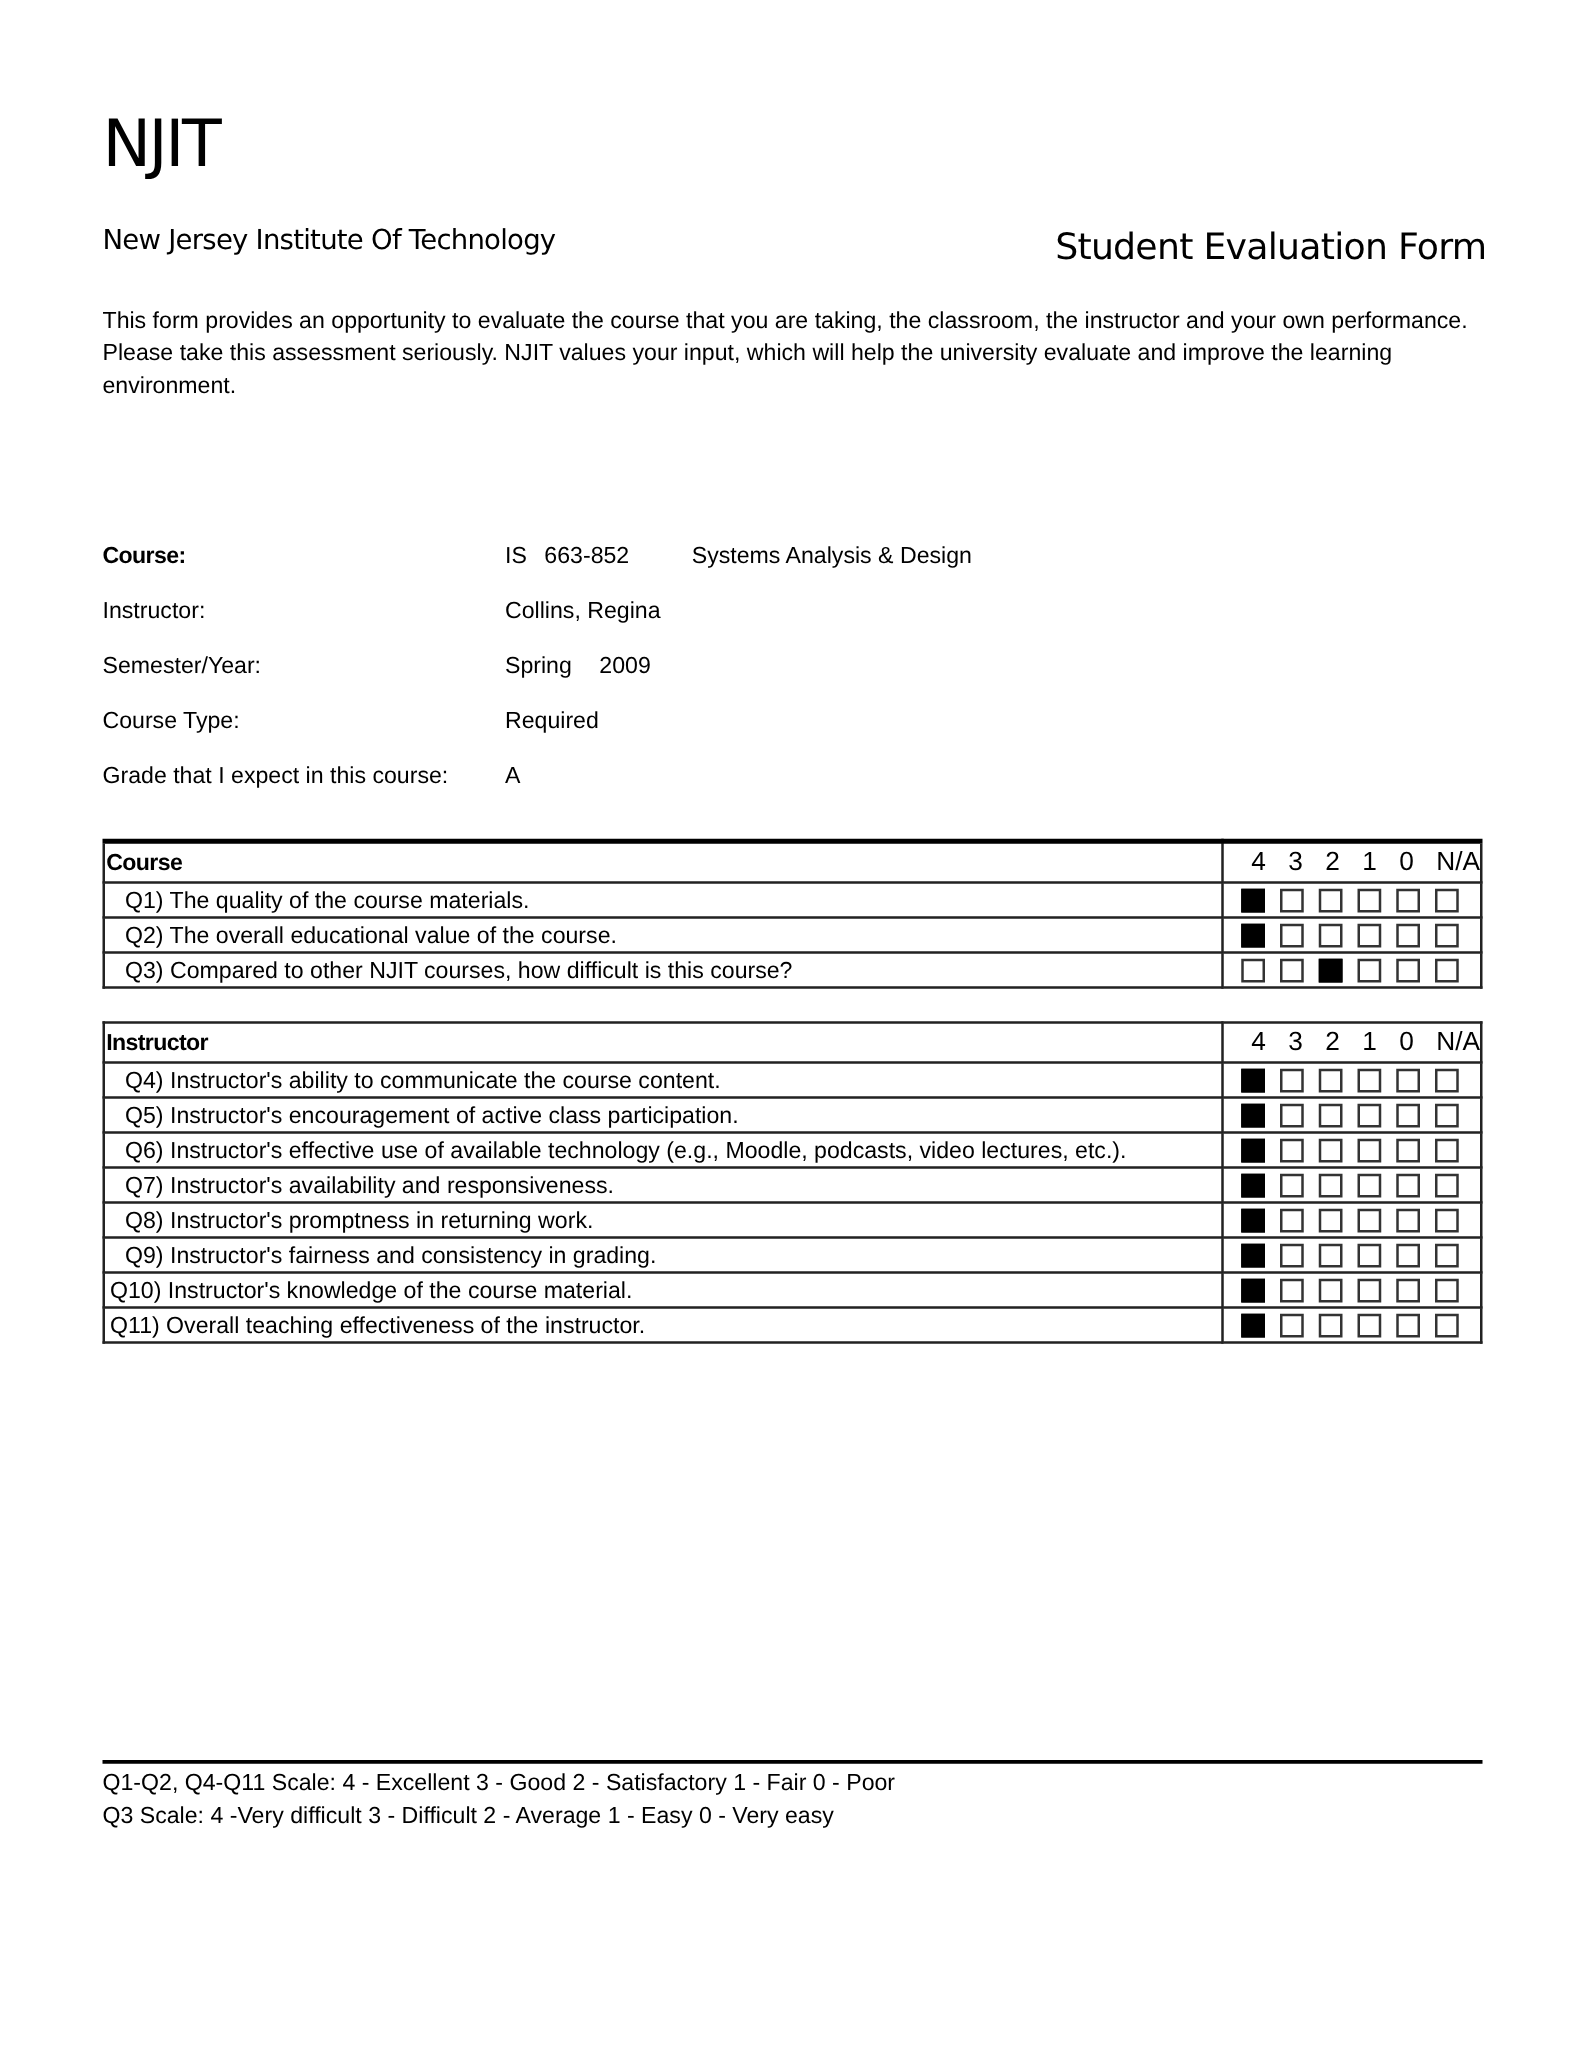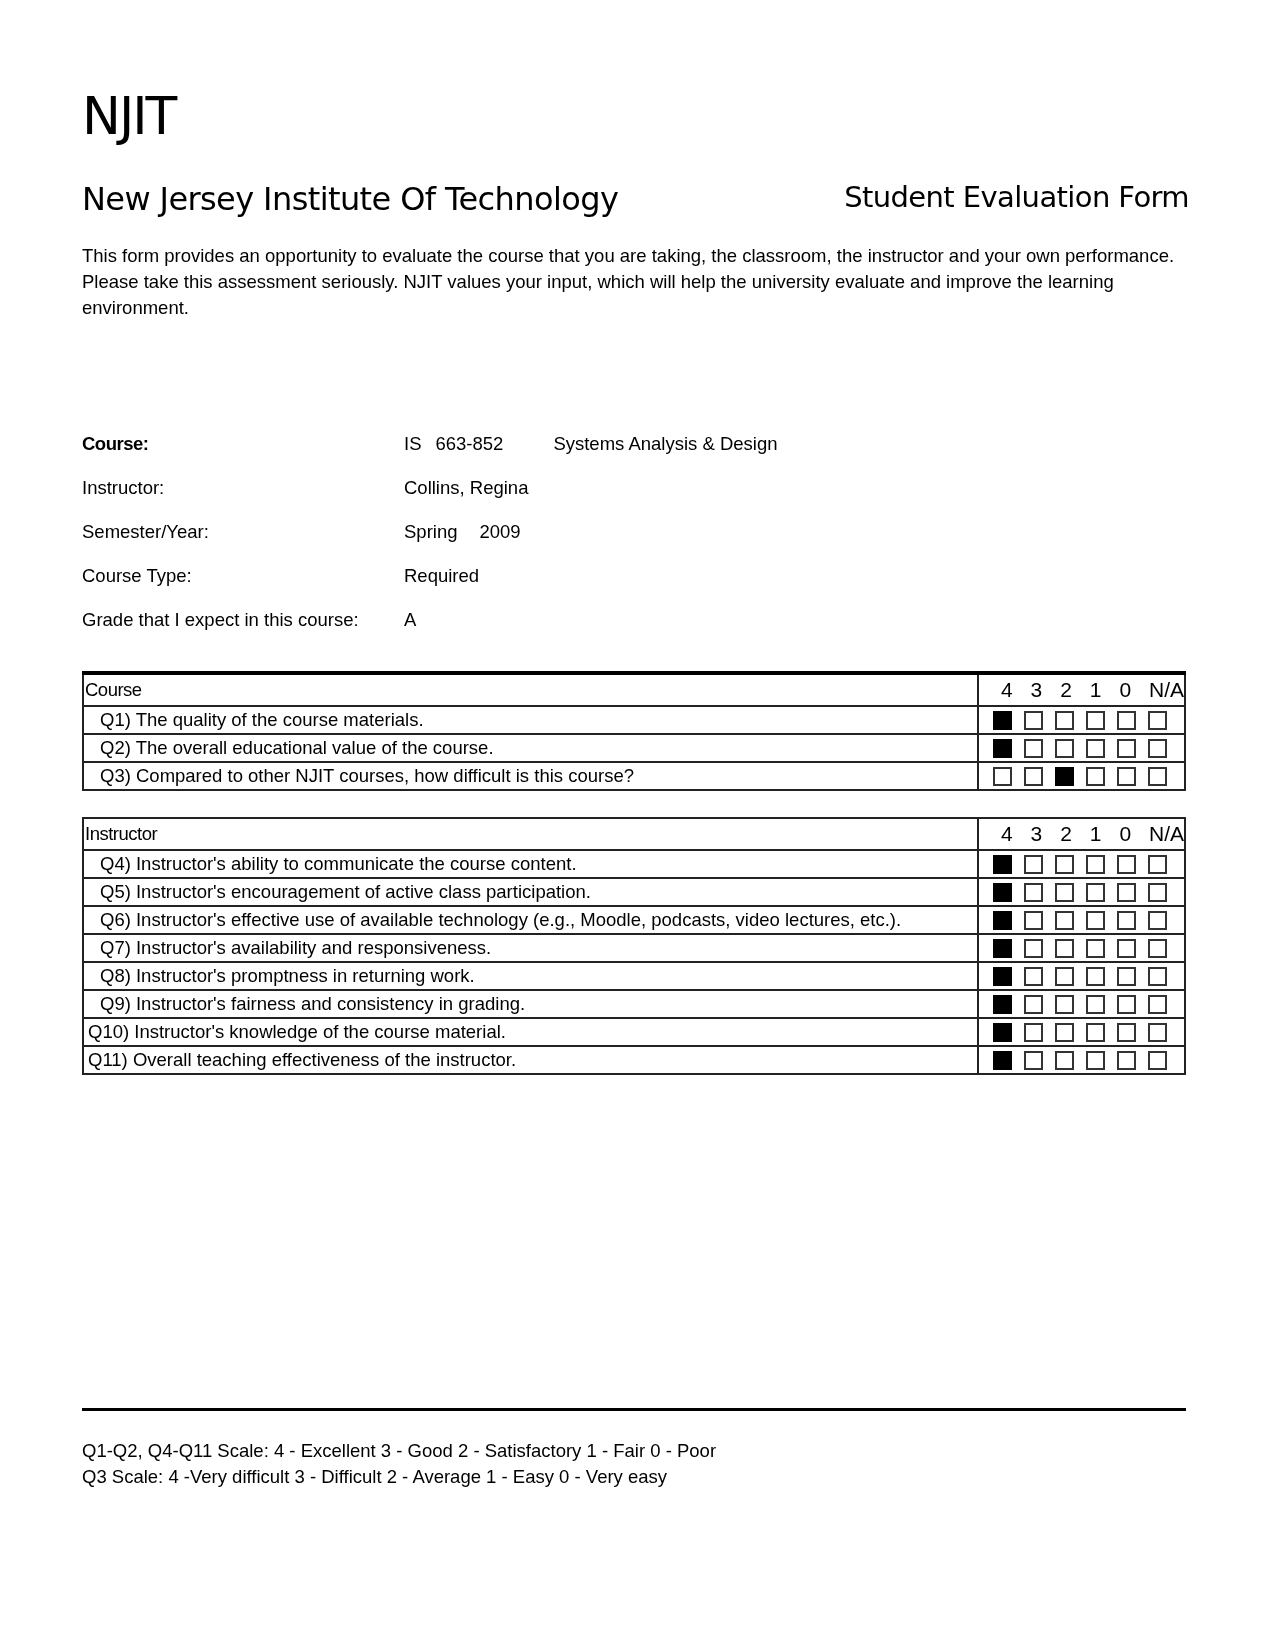--- a/index.html
+++ b/index.html
@@ -6,21 +6,21 @@
   body {
     width: 1275px; height: 1649px; position: relative; overflow: hidden;
     font-family: "Liberation Sans", "DejaVu Sans", sans-serif; color: #000;
   }
   .page { position: absolute; left: 0; top: 0; width: 1275px; height: 1649px; }
   .logo {
     position: absolute; left: 82px; top: 90px;
     font-family: "DejaVu Sans", sans-serif; font-size: 52px; letter-spacing: -2px; line-height: 1;
   }
   .uni-name {
-    position: absolute; left: 82px; top: 180px; font-size: 32px;
+    position: absolute; left: 82px; top: 180px; font-size: 22px;
     font-family: "DejaVu Sans", sans-serif; letter-spacing: -0.6px;
   }
   .form-title {
     position: absolute; right: 86px; top: 180px; font-size: 29px;
     font-family: "DejaVu Sans", sans-serif; letter-spacing: -0.6px;
   }
   .intro {
     position: absolute; left: 82px; top: 243px; width: 1110px;
     font-size: 18.5px; line-height: 26px;
   }
@@ -38,31 +38,31 @@
   .info-value .gap3 { display: inline-block; width: 22px; }
 
   table.eval {
     position: absolute; left: 82px; width: 1104px; border-collapse: collapse;
     font-size: 18.5px; table-layout: fixed;
   }
   table.eval td { border: 2px solid #222; padding: 0; height: 26px; vertical-align: middle; }
   table.eval tr.head td { height: 30px; }
   table.eval td.q { padding-left: 16px; white-space: nowrap; overflow: hidden; border-radius: 10px; }
   table.eval td.q.tight { padding-left: 4px; }
-  table.eval td.sec { padding-left: 1px; font-weight: normal; letter-spacing: -0.5px; margin-left: 48px; }
+  table.eval td.sec { padding-left: 1px; font-weight: bold; letter-spacing: -0.5px; margin-left: 48px; }
   table.eval td.scale-cell { width: 207px; }
   .scale-head { display: flex; justify-content: space-between; padding: 0 0 0 22px; font-size: 21px; }
   .scale-head span { display: inline-block; text-align: center; }
   .boxes { display: flex; padding-left: 14px; gap: 12px; align-items: center; }
   .box { width: 19px; height: 19px; border: 2px solid #333; box-sizing: border-box; background: #fff; }
   .box.on { background: #000; border-color: #000; }
   table.course { top: 671px; border-top: 4px solid #000; }
   table.instructor { top: 817px; }
   .footer-rule { position: absolute; left: 82px; top: 1408px; width: 1104px; height: 3px; background: #000; }
-  .footer { position: absolute; left: 82px; top: 1413px; font-size: 18.5px; line-height: 26px; margin-top: 25px; }
+  .footer { position: absolute; left: 82px; top: 1413px; font-size: 18.5px; line-height: 26px; }
 </style>
 </head>
 <body>
 
 <div class="page">
   <div class="logo">NJIT</div>
   <div class="uni-name">New Jersey Institute Of Technology</div>
   <div class="form-title">Student Evaluation Form</div>
 
   <div class="intro">This form provides an opportunity to evaluate the course that you are taking, the classroom, the instructor and your own performance. Please take this assessment seriously. NJIT values your input, which will help the university evaluate and improve the learning environment.</div>

